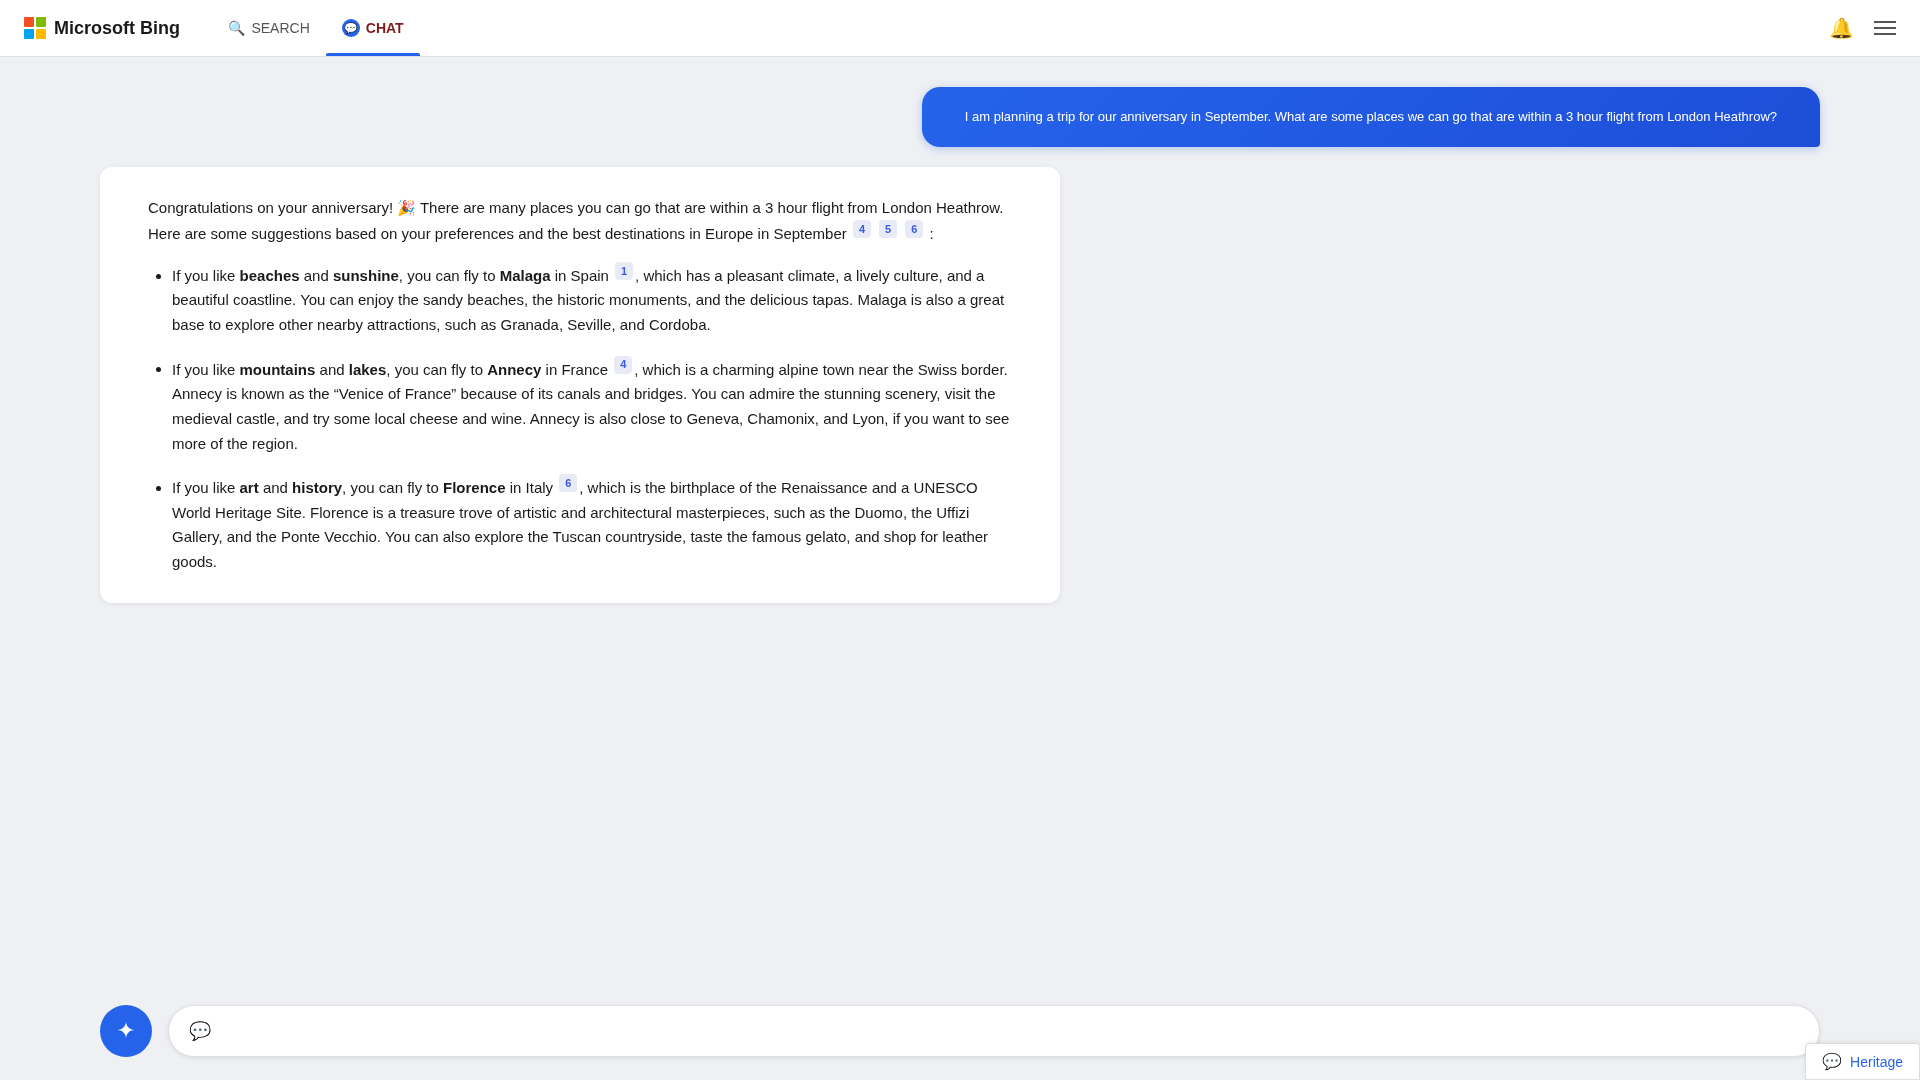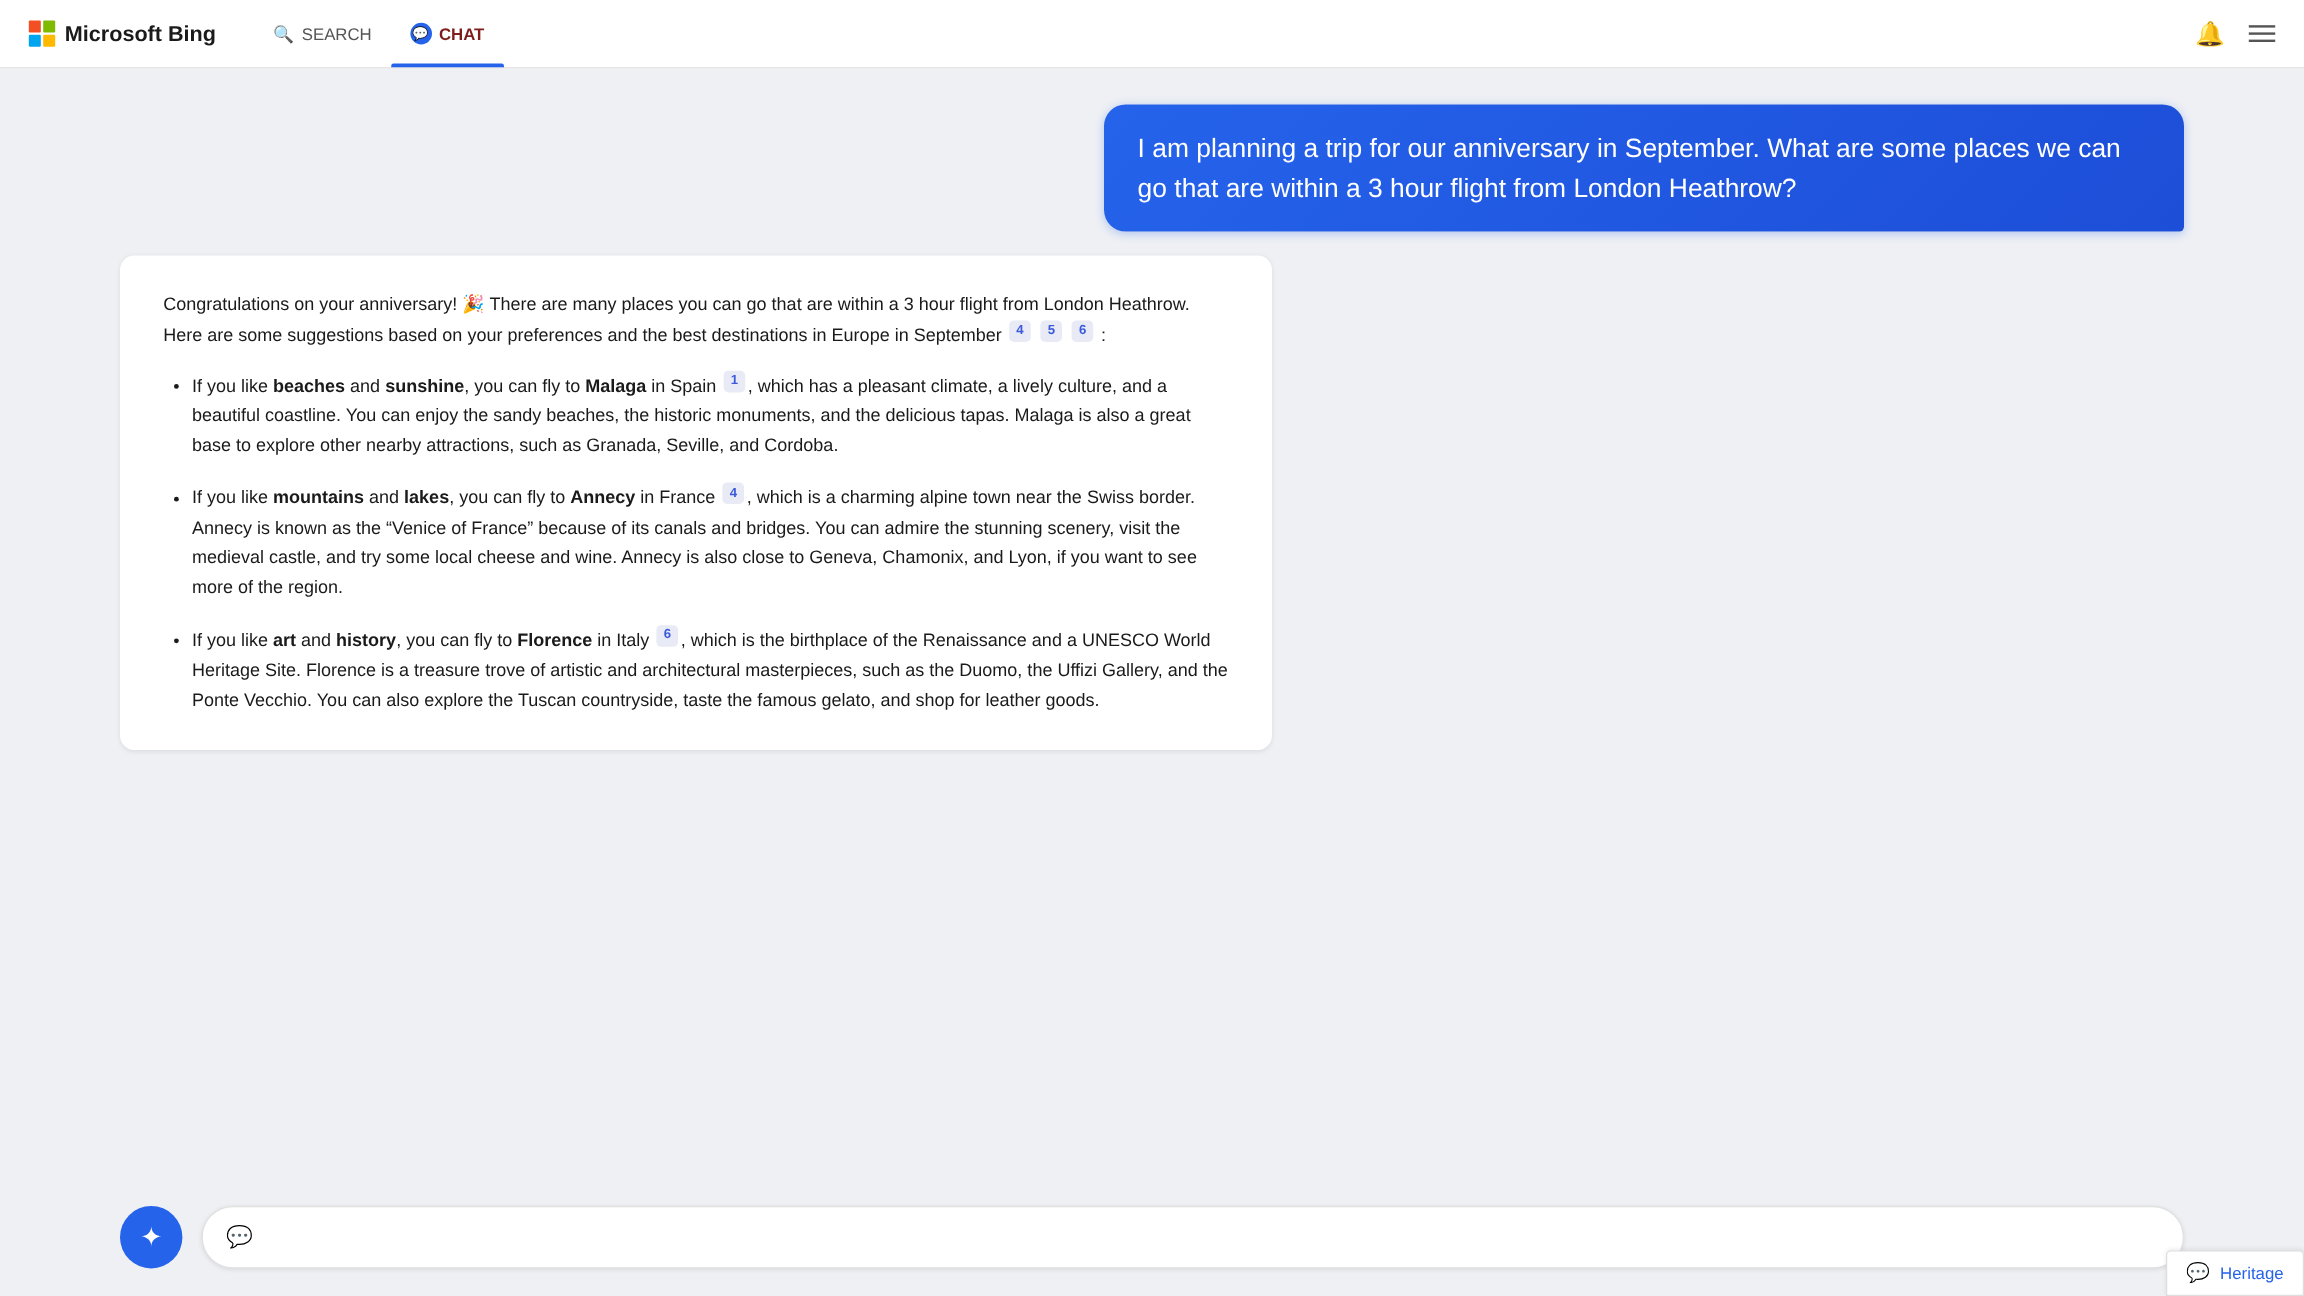--- a/index.html
+++ b/index.html
@@ -140,32 +140,32 @@
 
     
     .user-message-container {
       display: flex;
       justify-content: flex-end;
     }
     .user-message {
       background: linear-gradient(135deg, #2563eb, #1d4ed8);
       color: #fff;
       border-radius: 18px 18px 4px 18px;
-      padding: 20px 28px;
+      padding: 20px 43px;
       max-width: 900px;
-      font-size: 22px;
+      font-size: 13px;
       line-height: 1.5;
       box-shadow: 0 2px 8px rgba(37,99,235,0.3);
     }
 
     
     .ai-response {
       background: #fff;
       border-radius: 12px;
-      padding: 28px 36px;
+      padding: 28px 48px;
       max-width: 960px;
       font-size: 15px;
       line-height: 1.7;
       color: #1a1a1a;
       box-shadow: 0 1px 4px rgba(0,0,0,0.08);
     }
     .ai-response p {
       margin-bottom: 16px;
     }
     .ai-response ul {

